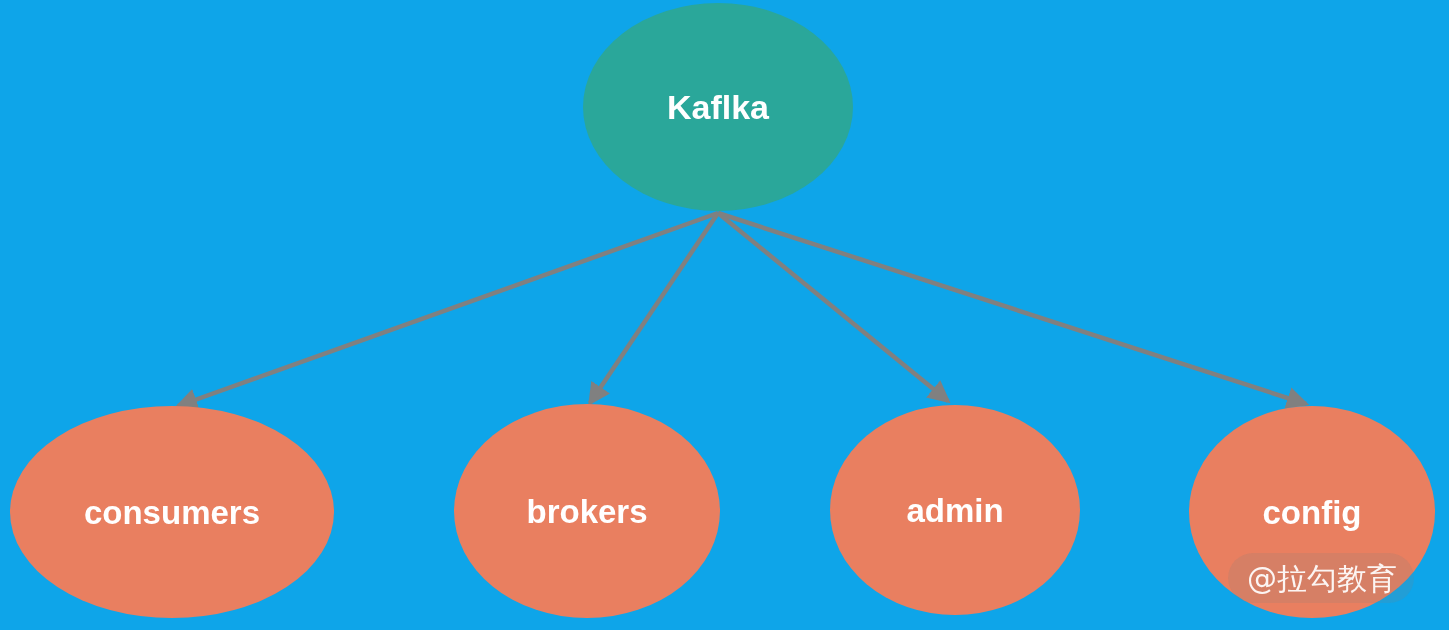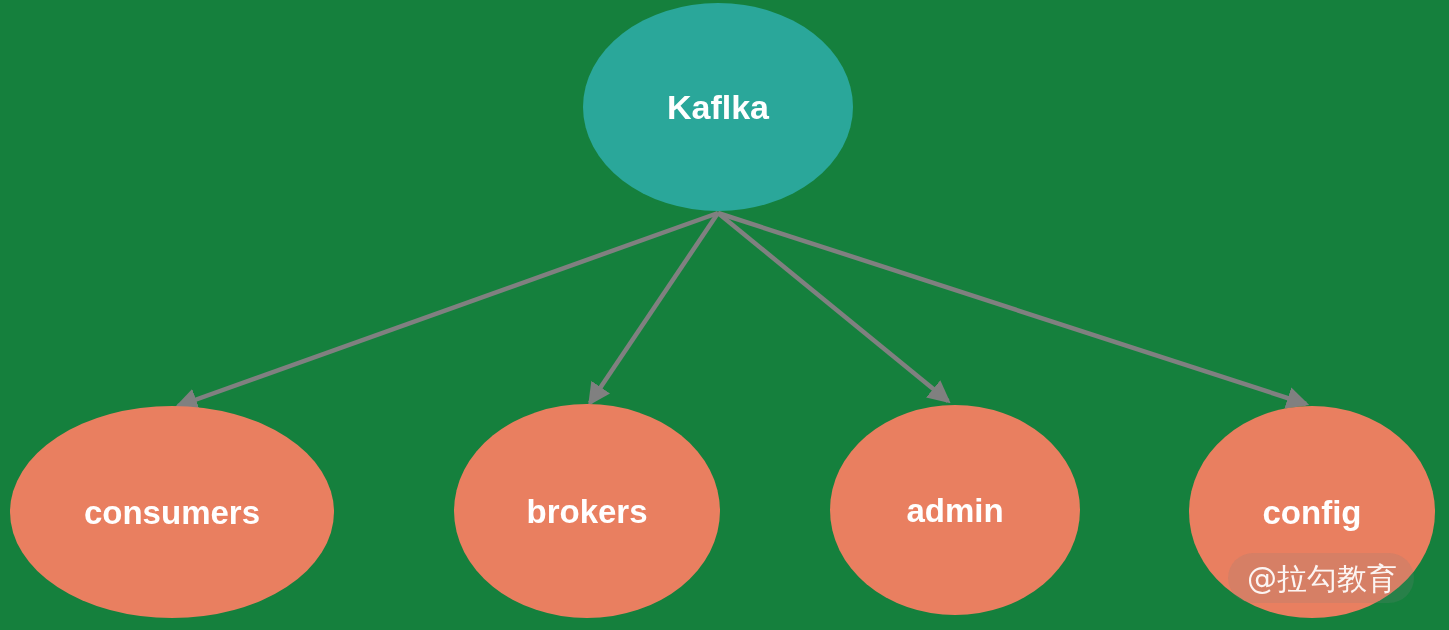--- a/index.html
+++ b/index.html
@@ -8,21 +8,21 @@
     background: #000000;
     width: 1449px;
     height: 630px;
     overflow: hidden;
     font-family: "Liberation Sans", "DejaVu Sans", sans-serif;
   }
   .stage {
     position: relative;
     width: 1449px;
     height: 630px;
-    background: #15803d;
+    background: #0ea5e9;
   }
   svg { display: block; }
   .node-label {
     fill: #ffffff;
     font-family: "Liberation Sans", "DejaVu Sans", sans-serif;
     font-weight: 600;
     text-anchor: middle;
   }
   .root-label  { font-size: 34px; font-weight: 700; }
   .child-label { font-size: 33px; }

